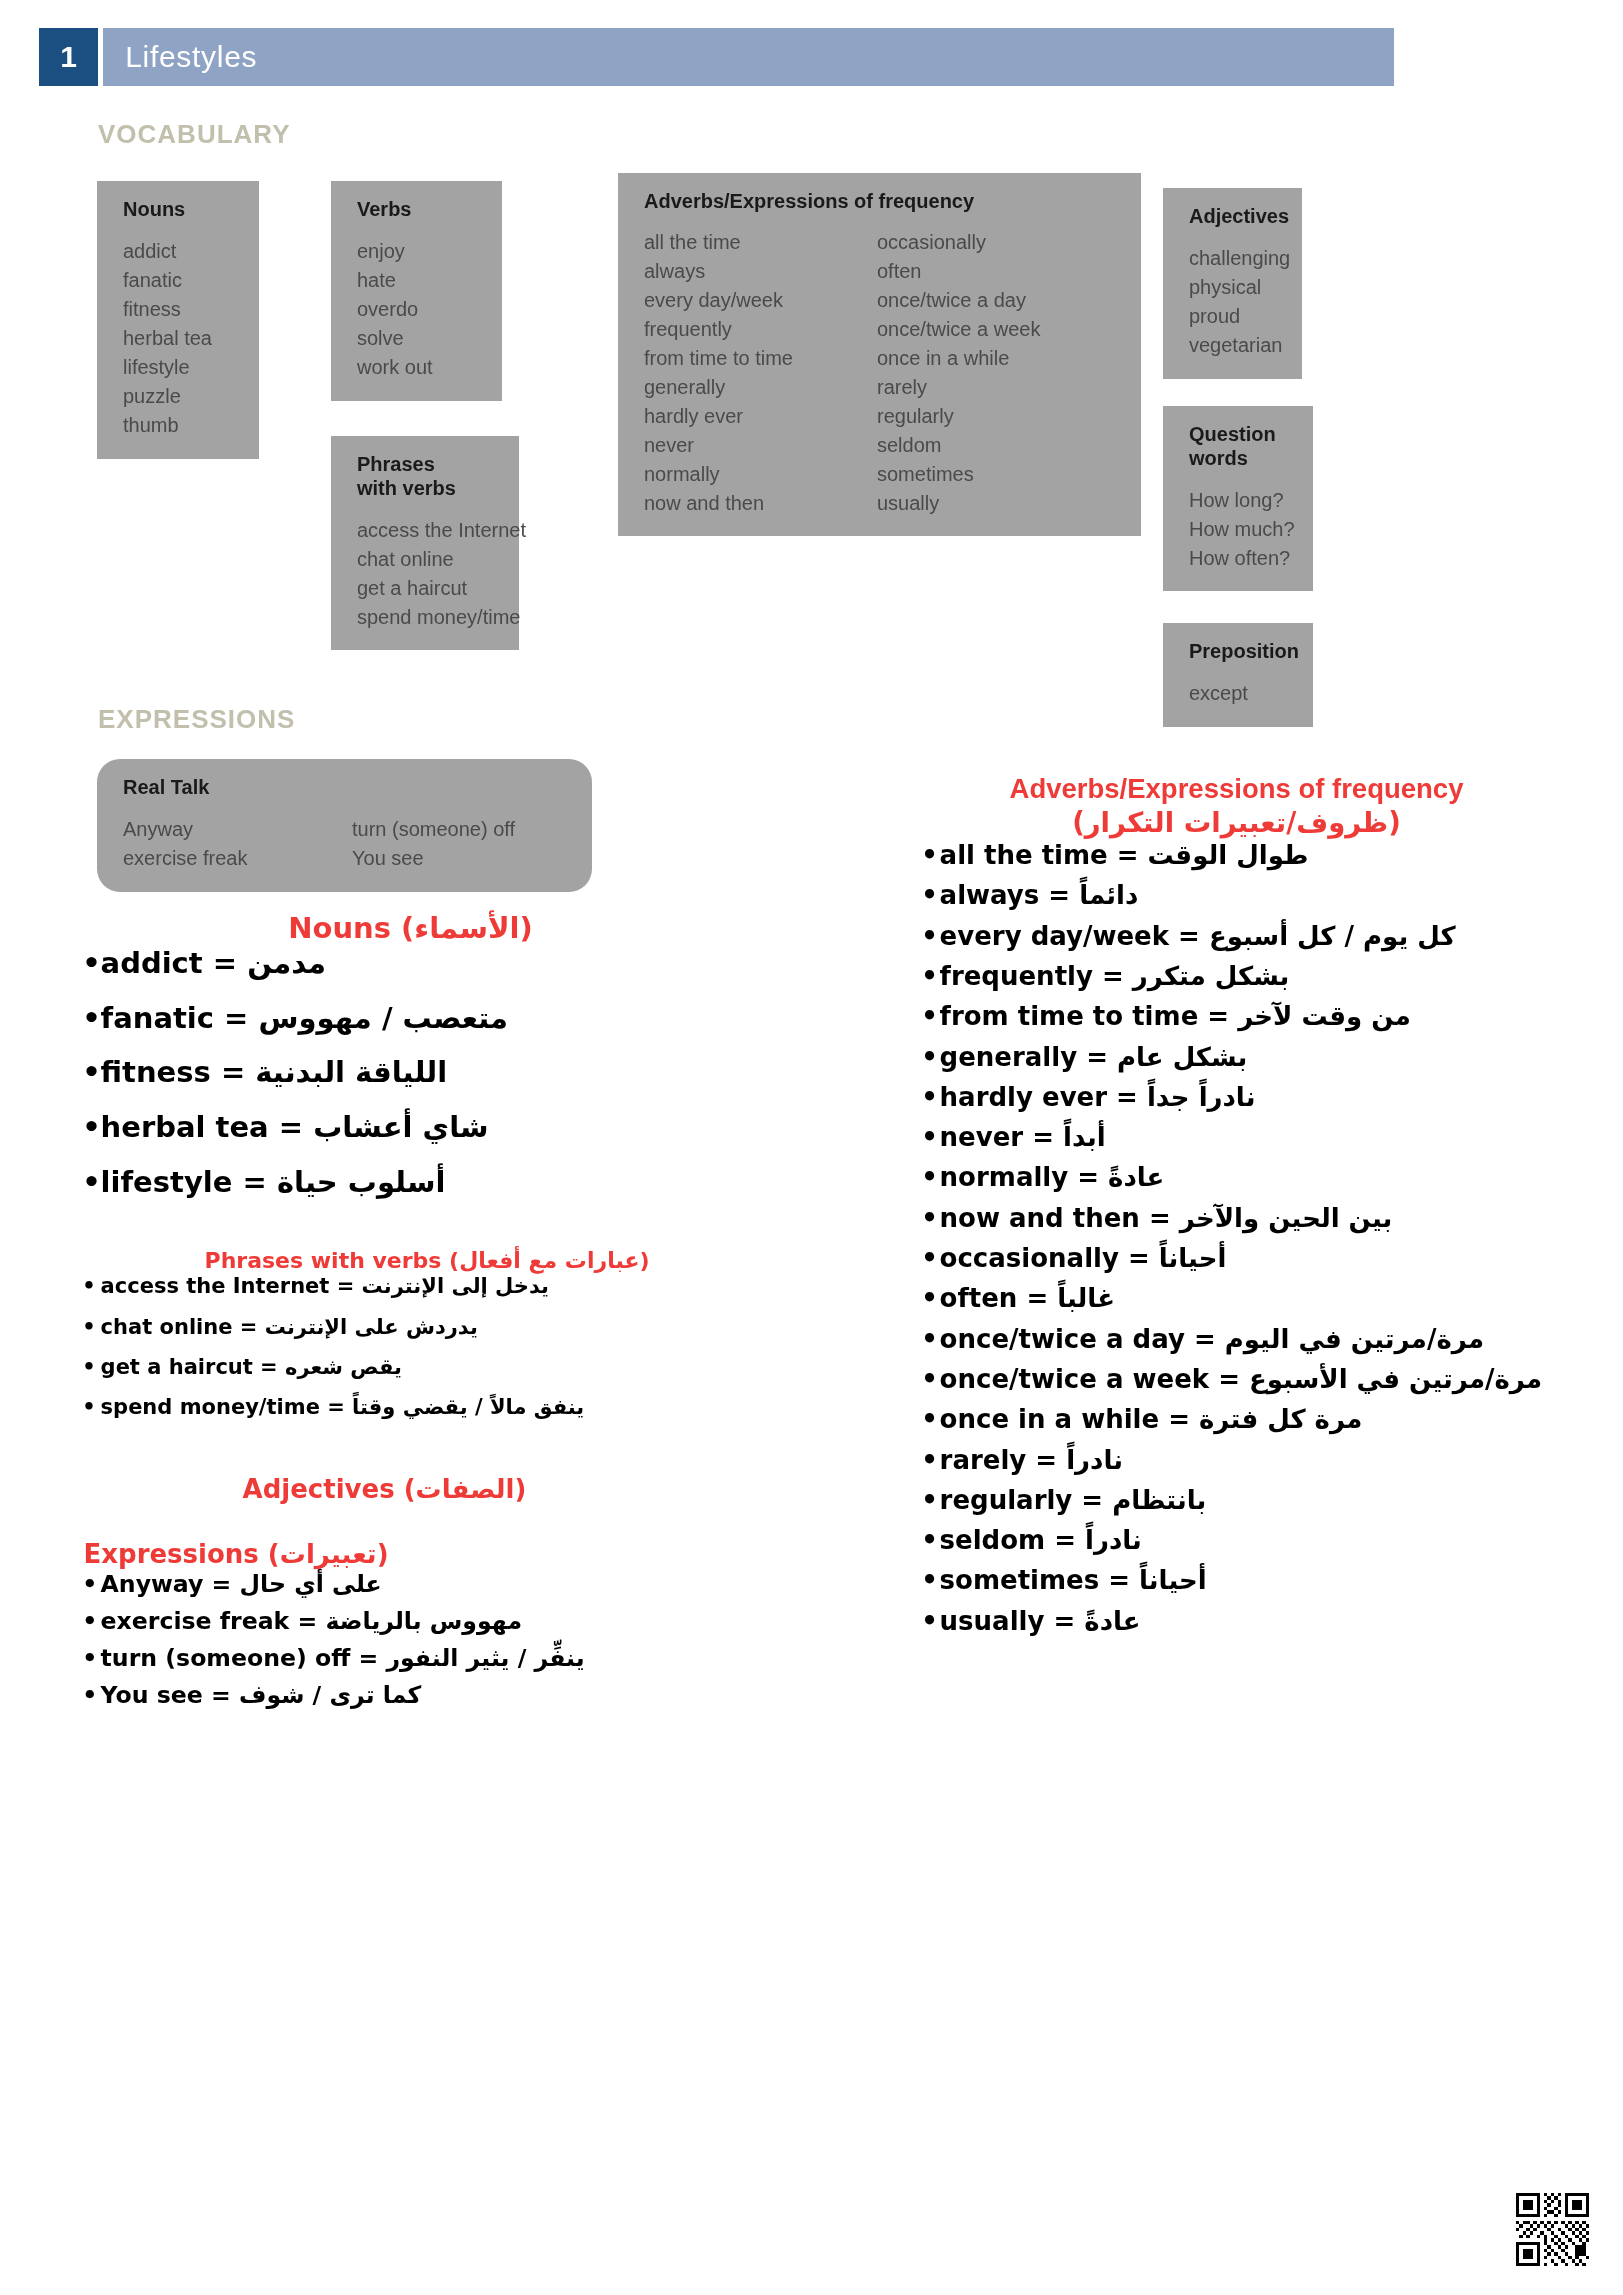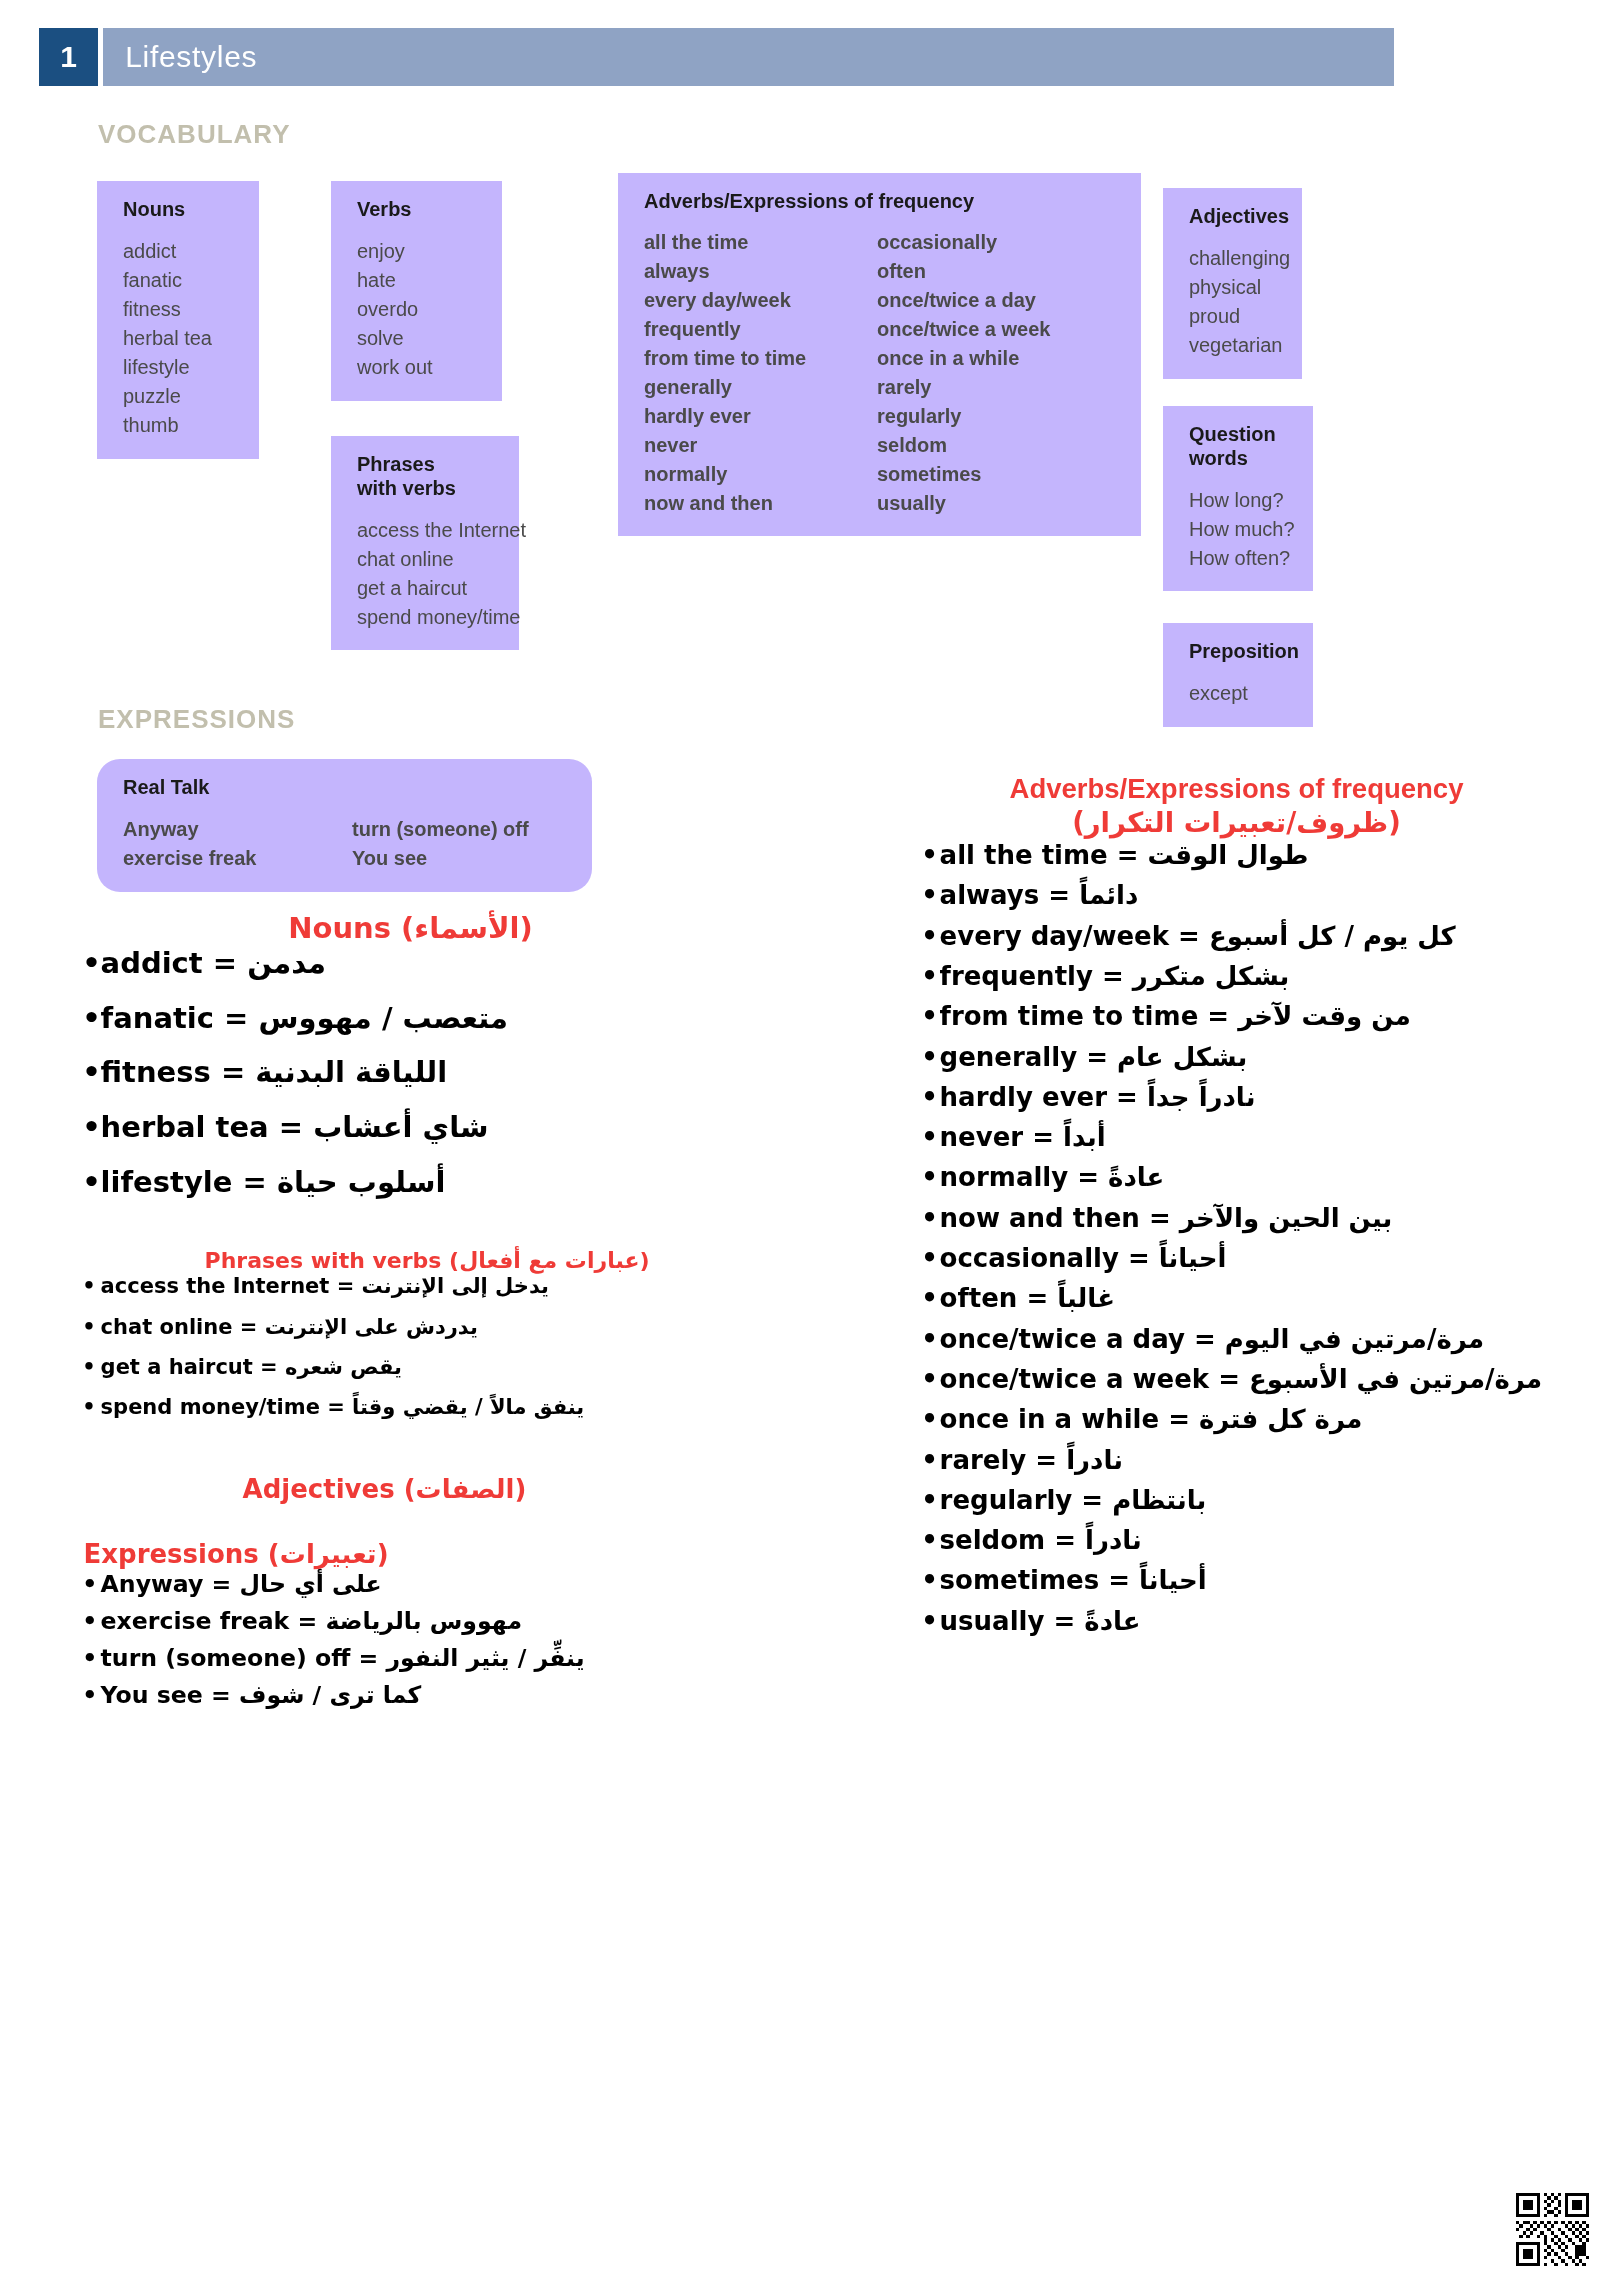--- a/index.html
+++ b/index.html
@@ -18,25 +18,25 @@
            font-size:30px;font-weight:bold;letter-spacing:0;}
   .hdr-bar{flex:1;background:#8fa3c4;display:flex;align-items:center;padding-left:22px;margin-left:5.2px;}
   .hdr-title{color:#ffffff;font-size:30px;font-weight:400;letter-spacing:0.7px;}
 
   
   .seclabel{position:absolute;color:#c2bfad;font-size:26px;font-weight:bold;letter-spacing:1px;}
   #lbl-vocab{left:98px;top:119px;}
   #lbl-expr{left:98px;top:704px;}
 
   
-  .vbox{position:absolute;background:#c4b5fd;padding:17px 22px 18.3px 26px;box-sizing:border-box;}
+  .vbox{position:absolute;background:#a3a3a3;padding:17px 22px 18.3px 26px;box-sizing:border-box;}
   .vbox h3{margin:0 0 15.7px 0;font-size:20px;font-weight:bold;color:#1a1a1a;line-height:1.18;}
   .vbox li,.vbox .it{list-style:none;font-size:20px;color:#4a4a4a;line-height:1.45;white-space:nowrap;}
   .vbox ul{margin:0;padding:0;}
-  .twocol{display:flex;gap:37px;font-weight:bold;}
+  .twocol{display:flex;gap:37px;}
   .twocol ul{min-width:196px;}
 
   #box-nouns{left:97px;top:181px;width:162px;}
   #box-verbs{left:331px;top:181px;width:171px;}
   #box-phrases{left:331px;top:436px;width:188px;}
   #box-adverbs{left:618px;top:173px;width:523px;}
   #box-adverbs h3{margin-bottom:14.4px;}
   #box-adj{left:1163px;top:188px;width:139px;}
   #box-qw{left:1163px;top:406px;width:150px;}
   #box-prep{left:1163px;top:623px;width:150px;}

